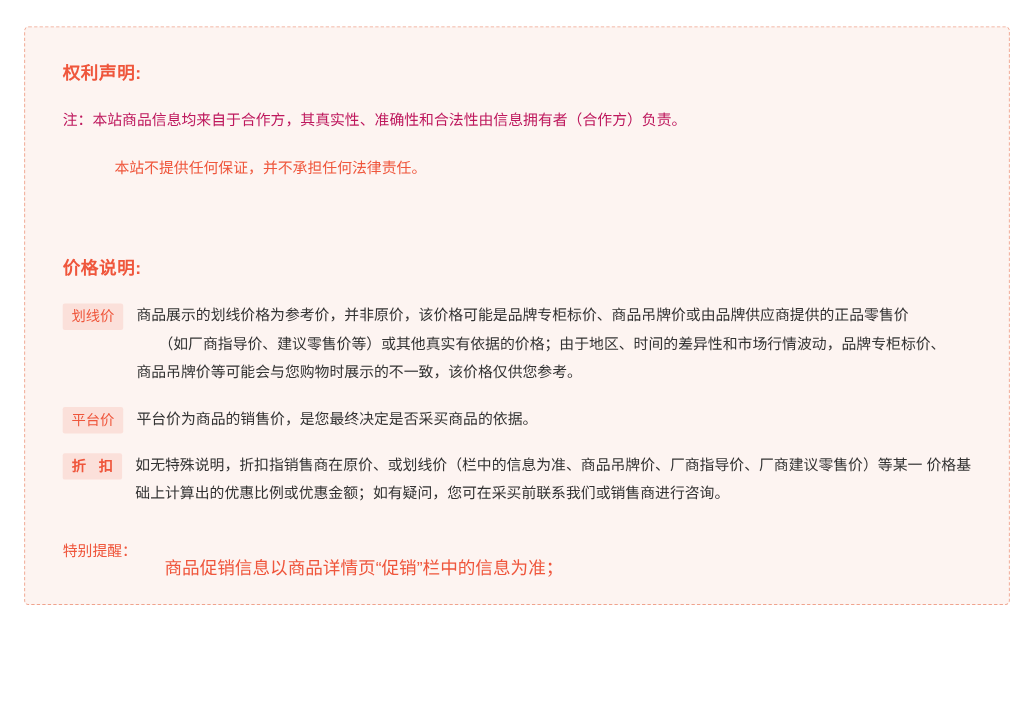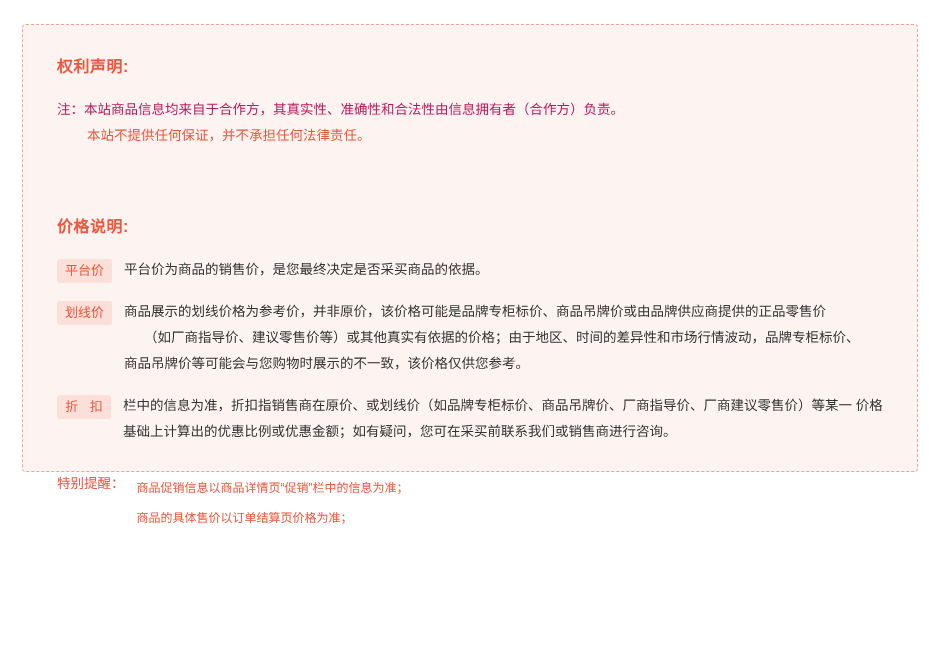--- a/index.html
+++ b/index.html
@@ -11,21 +11,21 @@
     width: 940px;
     height: 661px;
     font-family: "Liberation Sans", "DejaVu Sans", sans-serif;
     overflow: hidden;
   }
   .panel {
     position: absolute;
     left: 22px;
     top: 24px;
     width: 896px;
-    height: 448px;
+    height: 526px;
     box-sizing: border-box;
     background: #fdf4f1;
     border: 1px dashed #f0a38d;
     border-radius: 4px;
     padding: 28px 34px 0 34px;
   }
   .section-title {
     color: #ef563c;
     font-size: 16px;
     font-weight: bold;
@@ -46,21 +46,21 @@
     color: #be185d;
     font-size: 13.5px;
     line-height: 26px;
     margin: 0;
     max-width: 850px;
   }
   .note-indent {
     color: #ef563c;
     font-size: 13.5px;
     line-height: 26px;
-    margin: 0;
+    margin: 17px;
     padding-left: 30px;
   }
   
   .price-row {
     display: flex;
     align-items: flex-start;
     margin-bottom: 16px;
   }
   .tag {
     flex: 0 0 auto;
@@ -72,20 +72,21 @@
     color: #ef563c;
     font-size: 13px;
     line-height: 22px;
     padding: 1px 8px;
     border-radius: 2px;
     margin-top: 2px;
   }
   .tag.spaced {
     letter-spacing: 4px;
     padding-right: 4px;
+    font-weight: bold;
   }
   .price-desc {
     color: #333333;
     font-size: 13.5px;
     line-height: 26px;
     margin-left: 12px;
     max-width: 780px;
   }
   .price-desc .indent {
     display: block;
@@ -100,61 +101,60 @@
     flex: 0 0 auto;
     color: #ef563c;
     font-size: 13.5px;
     line-height: 26px;
   }
   .reminder-lines {
     margin-left: 8px;
   }
   .reminder-lines p {
     color: #ef563c;
-    font-size: 12px;
+    font-size: 16px;
     line-height: 26px;
-    margin: 4px;
+    margin: 17px;
   }
 </style>
 </head>
 <body>
 
 <div class="panel">
 
   <h2 class="section-title">权利声明:</h2>
 
 
   <p class="note">注：本站商品信息均来自于合作方，其真实性、准确性和合法性由信息拥有者（合作方）负责。</p>
   <p class="note-indent">本站不提供任何保证，并不承担任何法律责任。</p>
 
   <h2 class="section-title second">价格说明:</h2>
 
   <div class="price-row">
-    <span class="tag">平台价</span>
-    <div class="price-desc">平台价为商品的销售价，是您最终决定是否采买商品的依据。</div>
-  </div>
-
-  <div class="price-row">
     <span class="tag">划线价</span>
     <div class="price-desc">
       <span>商品展示的划线价格为参考价，并非原价，该价格可能是品牌专柜标价、商品吊牌价或由品牌供应商提供的正品零售价</span>
       <span class="indent">（如厂商指导价、建议零售价等）或其他真实有依据的价格；由于地区、时间的差异性和市场行情波动，品牌专柜标价、</span>
       <span>商品吊牌价等可能会与您购物时展示的不一致，该价格仅供您参考。</span>
     </div>
   </div>
 
   <div class="price-row">
+    <span class="tag">平台价</span>
+    <div class="price-desc">平台价为商品的销售价，是您最终决定是否采买商品的依据。</div>
+  </div>
+
+  <div class="price-row">
     <span class="tag spaced">折 扣</span>
     <div class="price-desc">
-      <span>栏中的信息为准，折扣指销售商在原价、或划线价（如品牌专柜标价、商品吊牌价、厂商指导价、厂商建议零售价）等某一</span>
+      <span>如无特殊说明，折扣指销售商在原价、或划线价（栏中的信息为准、商品吊牌价、厂商指导价、厂商建议零售价）等某一</span>
       <span>价格基础上计算出的优惠比例或优惠金额；如有疑问，您可在采买前联系我们或销售商进行咨询。</span>
     </div>
   </div>
 
   <div class="reminder-row">
     <span class="reminder-label">特别提醒：</span>
     <div class="reminder-lines">
       <p>商品促销信息以商品详情页“促销”栏中的信息为准；</p>
-      <p>商品的具体售价以订单结算页价格为准；</p>
     </div>
   </div>
 
 </div>
 
 </body></html>

